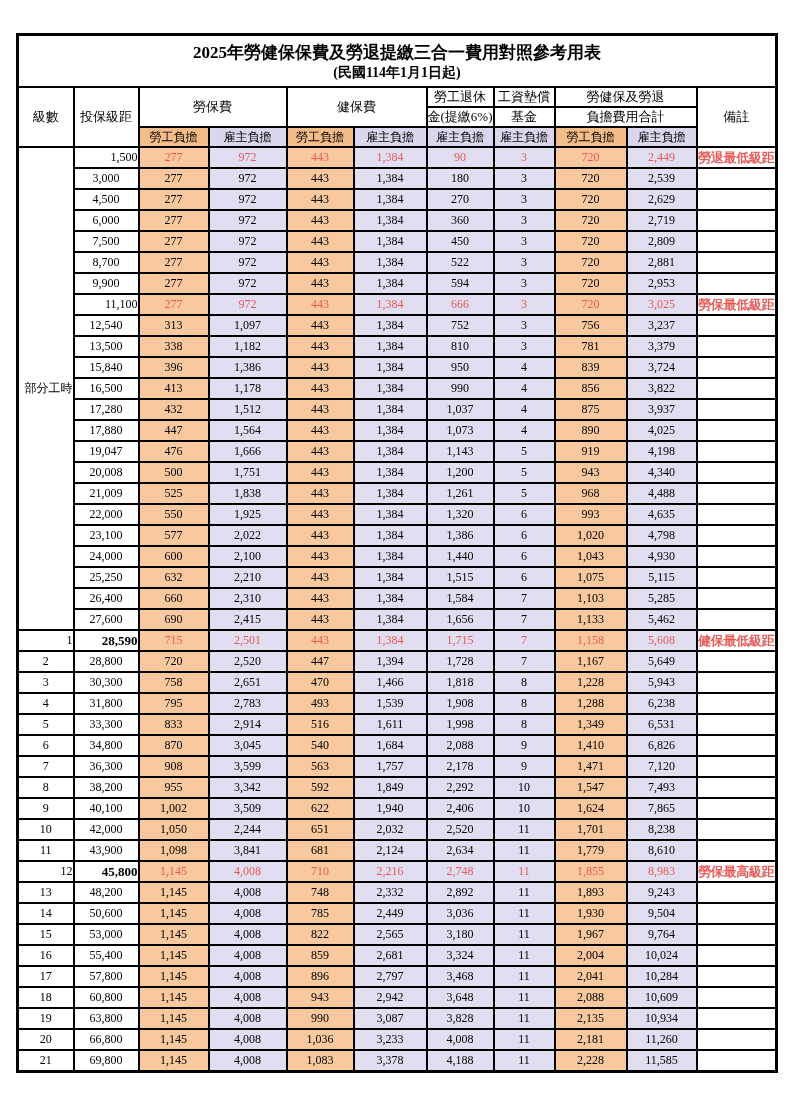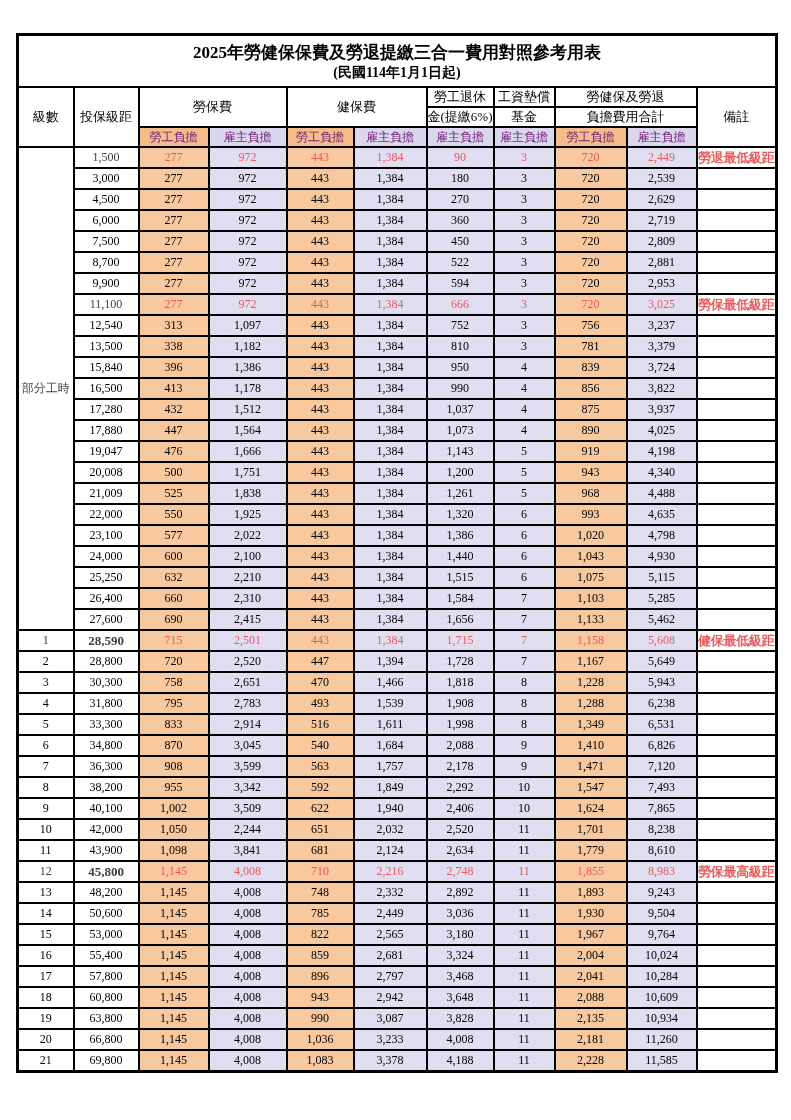--- a/index.html
+++ b/index.html
@@ -18,33 +18,33 @@
     border:2px solid #000;
     padding:0; margin:0;
     text-align:center; vertical-align:middle;
     white-space:nowrap; overflow:hidden;
     font-weight:400;
   }
   tr.title-row th { height:50px; border-bottom:2px solid #000; }
   .title-line1 { font-size:17px; font-weight:700; line-height:1.5; }
   .title-line2 { font-size:14px; font-weight:700; line-height:1.2; }
   tr.h1 th, tr.h2 th { height:17px; font-size:13px; }
-  tr.h3 th { height:18px; font-size:12px; color:#701a75; }
+  tr.h3 th { height:18px; font-size:12px; color:#000000; }
   .hdr-emp { background:#F4BC88; }
   .hdr-er  { background:#DAD6EC; }
   tbody tr { height:21px; }
   tbody td { font-size:12px; }
   td.level   { background:#fff; font-size:12px; }
   td.bracket { background:#fff; font-size:12px; }
   td.bracket.bold { font-weight:700; font-size:13px; }
   td.emp { background:#F8C89E; }
   td.er  { background:#E1DEF2; }
   td.remark { background:#fff; font-size:13px; font-weight:600; color:#EF6B66; letter-spacing:-0.3px; }
   tr.red-row td { color:#E95A58; }
-  tr.red-row td.level, tr.red-row td.bracket { color:#404040; }
+  tr.red-row td.level, tr.red-row td.bracket { color:#000000;text-align:right; }
 </style>
 </head>
 <body>
 
 <div class="page">
   <table class="fee">
     <colgroup>
       <col style="width:56px">
         <col style="width:65px">
       <col style="width:70px">

